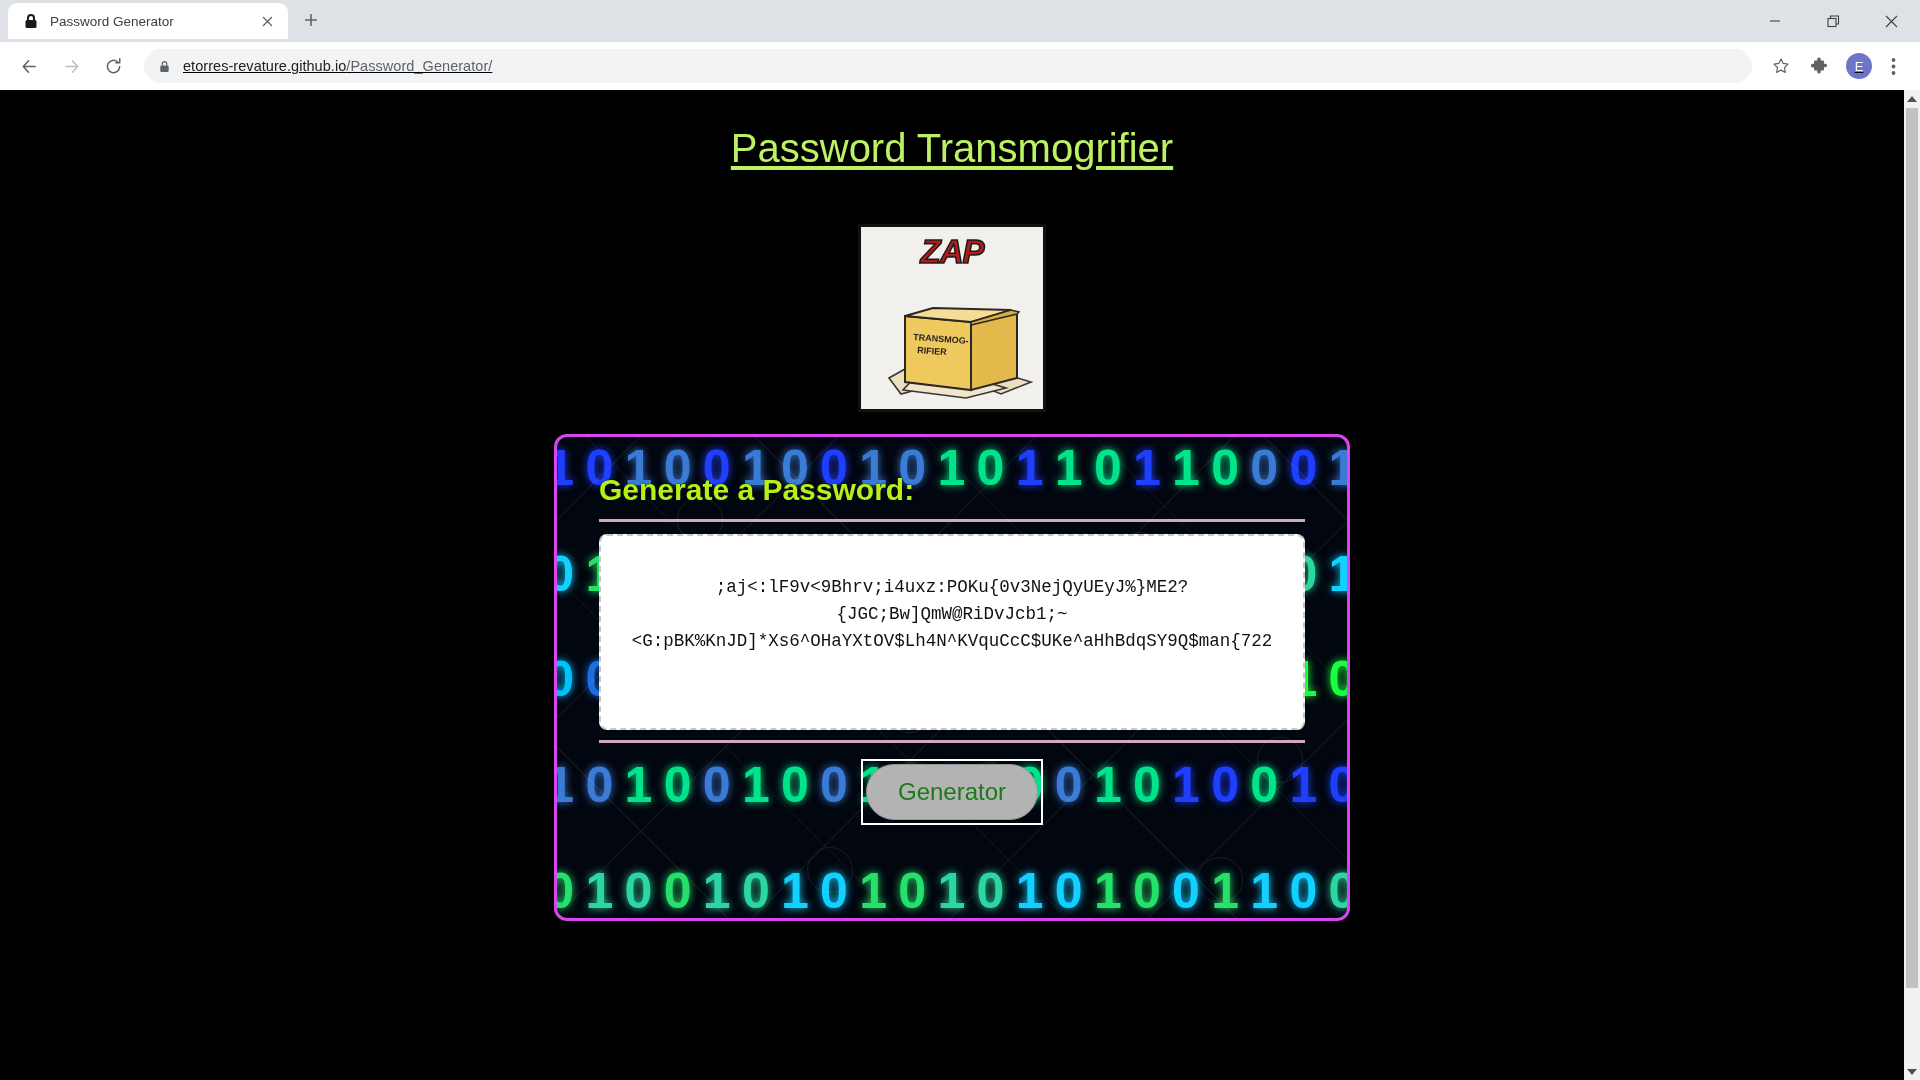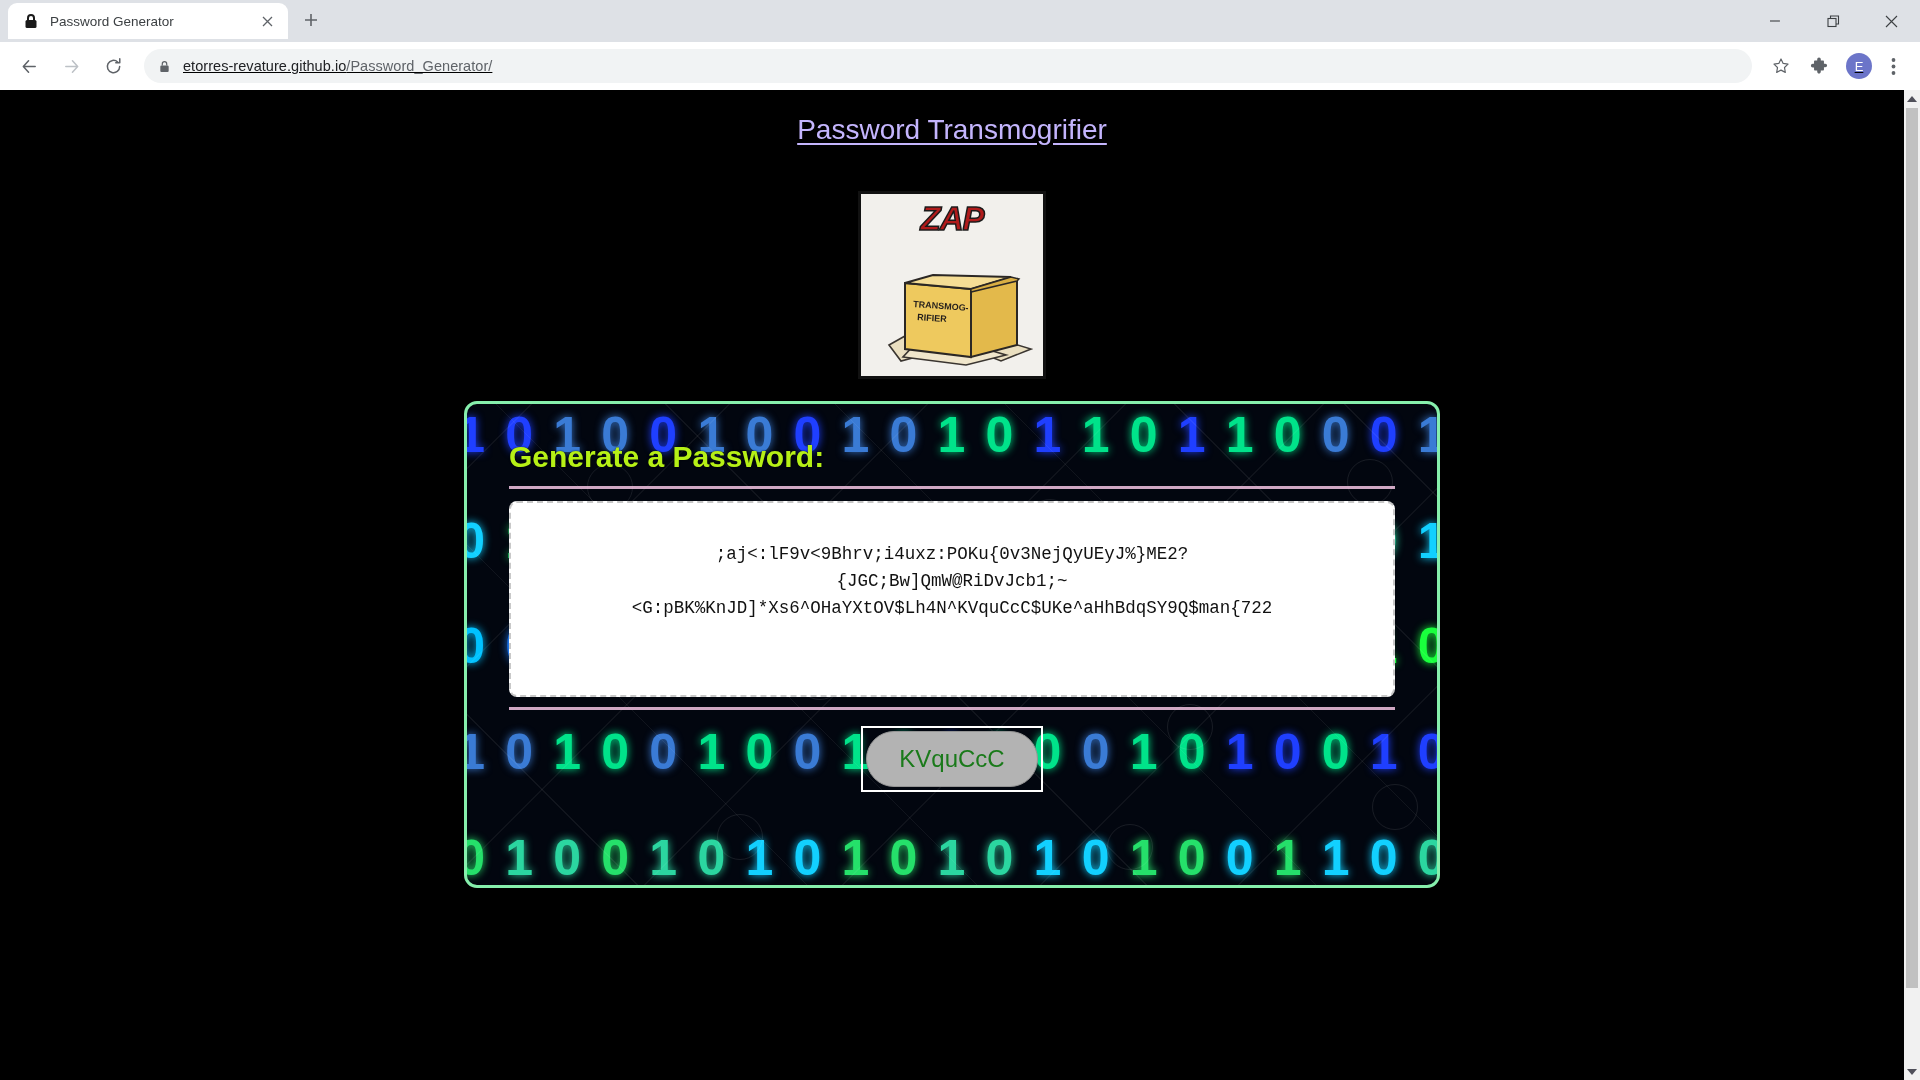--- a/index.html
+++ b/index.html
@@ -49,44 +49,44 @@
   }
 
   
   .viewport { flex:1; position:relative; background:#000000; overflow:hidden; display:flex; }
   .page {
     flex:1; background:#000000; position:relative; overflow:hidden;
     display:flex; flex-direction:column; align-items:center;
   }
 
   .site-title {
-    margin-top:24px;
-    font-size:28px; font-weight:400; color:#c4b5fd;
+    margin-top:36px;
+    font-size:40px; font-weight:400; color:#bef264;
     text-decoration:underline; text-underline-offset:4px;
     font-family:"Liberation Sans", sans-serif;
   }
 
   
   .cartoon {
     margin-top:26px; width:188px; height:188px; background:#f2f0ec;
     border:3px solid #111; position:relative; overflow:hidden;
   }
   .zap {
     position:absolute; top:6px; left:0; right:0; text-align:center;
     font-family:"Liberation Sans", sans-serif; font-weight:bold; font-style:italic;
     font-size:33px; color:#b01b1b; letter-spacing:-1px;
     -webkit-text-stroke:1.5px #1a1a1a;
   }
   .box-wrap { position:absolute; left:0; top:55px; width:100%; height:120px; }
 
   
   .card {
     position:relative; margin-top:22px;
-    width:976px; height:487px;
-    border:3px solid #86efac; border-radius:13px;
+    width:796px; height:487px;
+    border:3px solid #d946ef; border-radius:13px;
     overflow:hidden; background:#02060f;
   }
   .binary-bg {
     position:absolute; inset:0; overflow:hidden;
     display:flex; flex-direction:column; justify-content:space-between;
     padding:6px 0 2px 0;
     filter:blur(0.6px);
   }
   .bin-row {
     display:flex; justify-content:space-around; width:104%; margin-left:-2%;
@@ -401,21 +401,21 @@
             <div class="pw-line">{JGC;Bw]QmW@RiDvJcb1;~</div>
             <div class="pw-line">&lt;G:pBK%KnJD]*Xs6^OHaYXtOV$Lh4N^KVquCcC$UKe^aHhBdqSY9Q$man{722</div>
             <div class="pw-spacer"></div>
             <div class="pw-spacer"></div>
           </div>
           <hr class="rule lower">
         </div>
 
         <div class="btn-row">
           <div class="gen-focus">
-            <div class="gen-btn">KVquCcC</div>
+            <div class="gen-btn">Generator</div>
           </div>
         </div>
       </div>
 
     </div>
 
     <div class="scrollbar">
       <div class="sb-arrow">
           <div class="tri tri-up"></div>
         </div>

